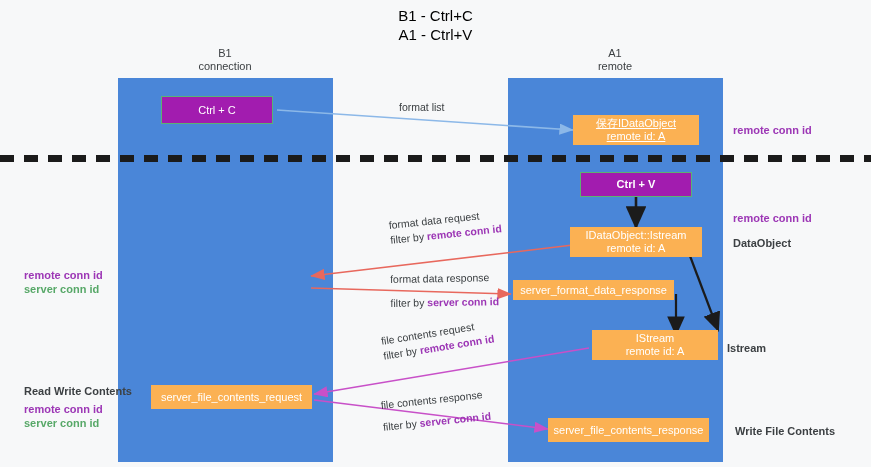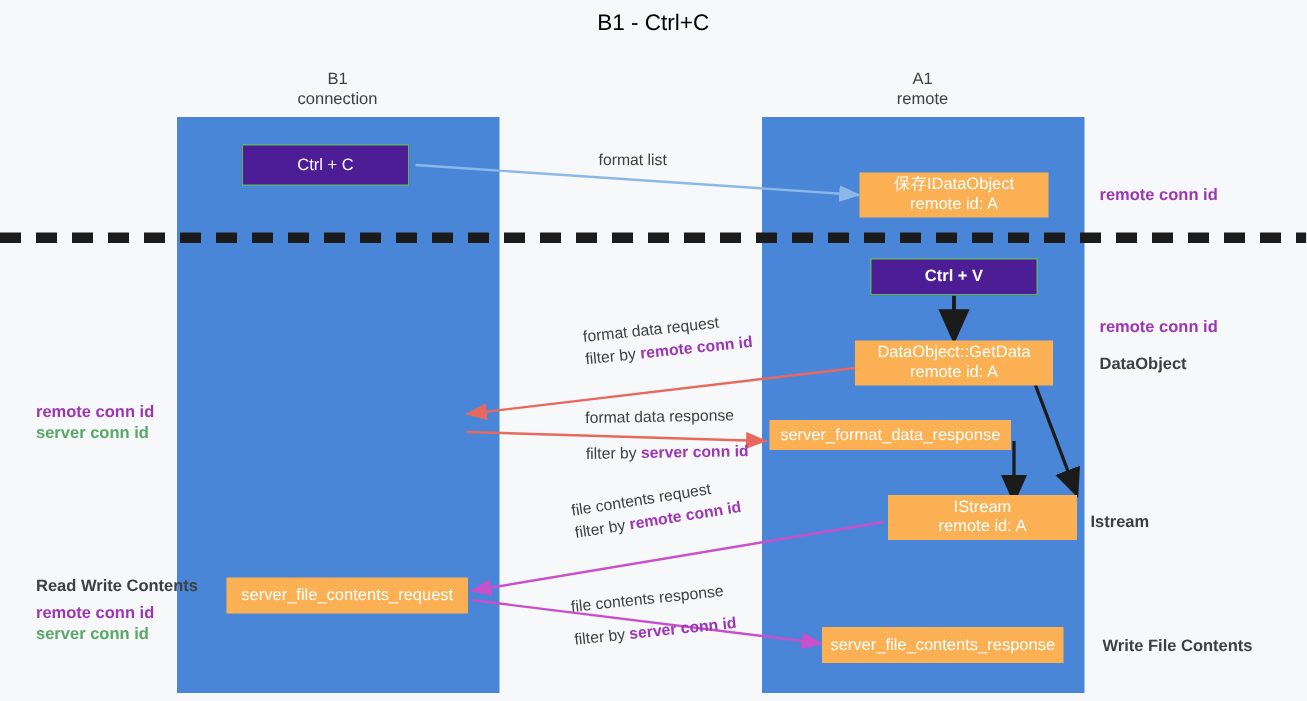--- a/index.html
+++ b/index.html
@@ -9,39 +9,40 @@
   .lane-b1{left:118px;top:78px;width:215px;height:384px;}
   .lane-a1{left:508px;top:78px;width:215px;height:384px;}
   .title{position:absolute;left:0;top:6px;width:871px;text-align:center;
          font-size:15px;color:#000000;line-height:19px;}
   .colhead{position:absolute;text-align:center;font-size:11px;color:#3c4043;line-height:13px;}
   .colhead-b1{left:140px;top:47px;width:170px;}
   .colhead-a1{left:530px;top:47px;width:170px;}
   .box{position:absolute;box-sizing:border-box;display:flex;flex-direction:column;
        align-items:center;justify-content:center;text-align:center;color:#ffffff;
        font-size:11px;line-height:13px;}
-  .green{background:#4c1d95;border:1px solid #5cb273;}
+  .green{background:#a21caf;border:1px solid #5cb273;}
   .orange{background:#fbb153;}
   .sideline{position:absolute;font-size:11px;line-height:14px;}
   .purple{color:#9c36b5;font-weight:bold;}
   .green-t{color:#57a868;font-weight:bold;}
   .plainlbl{position:absolute;font-size:11px;color:#3c4043;line-height:14px;font-weight:bold;}
   .edgelbl{position:absolute;font-size:10.5px;color:#3c4043;line-height:15px;white-space:nowrap;}
   .edgelbl .hl{font-weight:bold;}
   .dashrow{position:absolute;left:0;top:155px;width:871px;height:7px;
            background:repeating-linear-gradient(to right,#1b1b1b 0 14px,rgba(0,0,0,0) 14px 24px);}
   svg.over{position:absolute;left:0;top:0;width:871px;height:467px;pointer-events:none;}
 </style>
 </head>
 <body>
 
 <div id="stage">
 
   <div class="title">
     <div>B1 - Ctrl+C</div>
+    <div>A1 - Ctrl+V</div>
   </div>
 
   <div class="colhead colhead-b1">
     <div>B1</div>
     <div>connection</div>
   </div>
   <div class="colhead colhead-a1">
     <div>A1</div>
     <div>remote</div>
   </div>
@@ -78,31 +79,31 @@
     <line x1="589" y1="348" x2="314" y2="394" stroke="#c850c8" stroke-width="1.6" marker-end="url(#m-pink)"></line>
     <line x1="314" y1="400" x2="548" y2="429" stroke="#c850c8" stroke-width="1.6" marker-end="url(#m-pink)"></line>
   </svg>
 
   <div class="dashrow"></div>
 
   <div class="box green" style="left:161px;top:96px;width:112px;height:28px;">
     <span>Ctrl + C</span>
   </div>
 
-  <div class="box orange" style="left:573px;top:115px;width:126px;height:30px;">
+  <div class="box orange" style="left:573px;top:115px;width:126px;height:30px;text-decoration:underline;">
     <span>保存IDataObject</span>
     <span>remote id: A</span>
   </div>
 
   <div class="box green" style="left:580px;top:172px;width:112px;height:25px;font-weight:bold;">
     <span>Ctrl + V</span>
   </div>
 
   <div class="box orange" style="left:570px;top:227px;width:132px;height:30px;">
-    <span>DataObject::GetData</span>
+    <span>IDataObject::Istream</span>
     <span>remote id: A</span>
   </div>
 
   <div class="box orange" style="left:592px;top:330px;width:126px;height:30px;">
     <span>IStream</span>
     <span>remote id: A</span>
   </div>
 
 
   <div class="box orange" style="left:513px;top:280px;width:161px;height:20px;">

